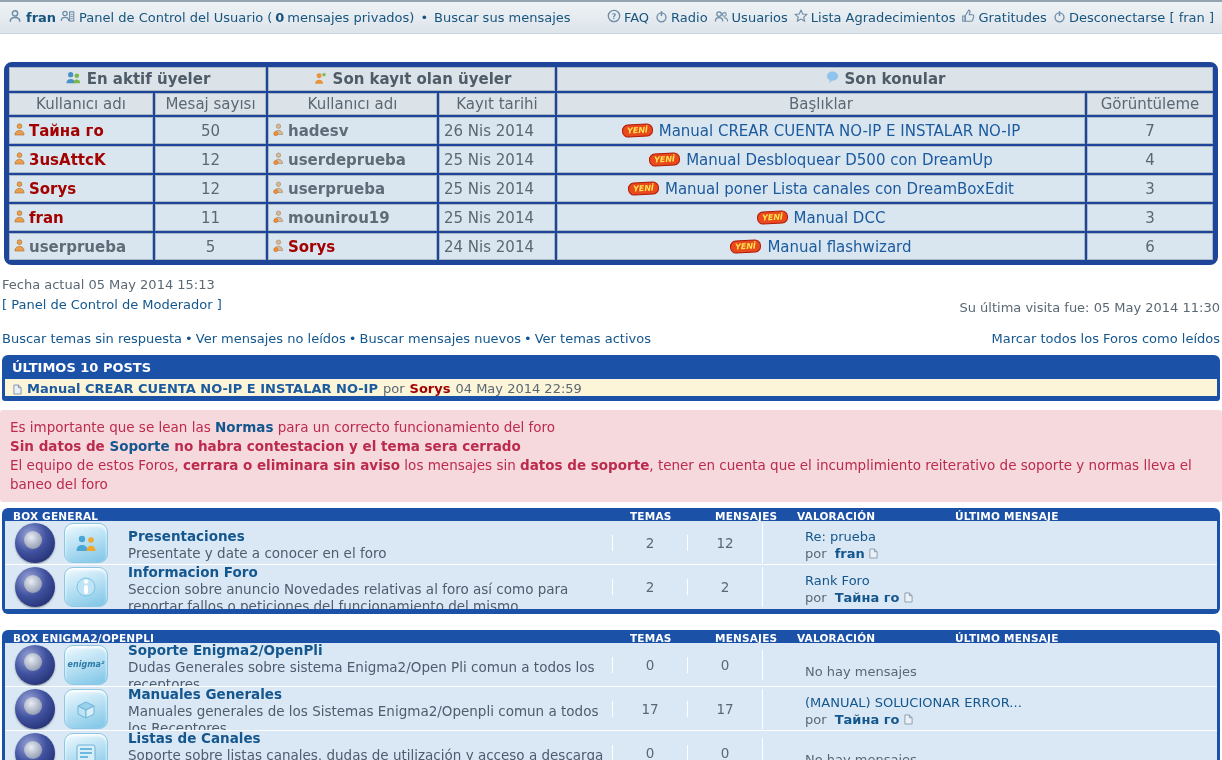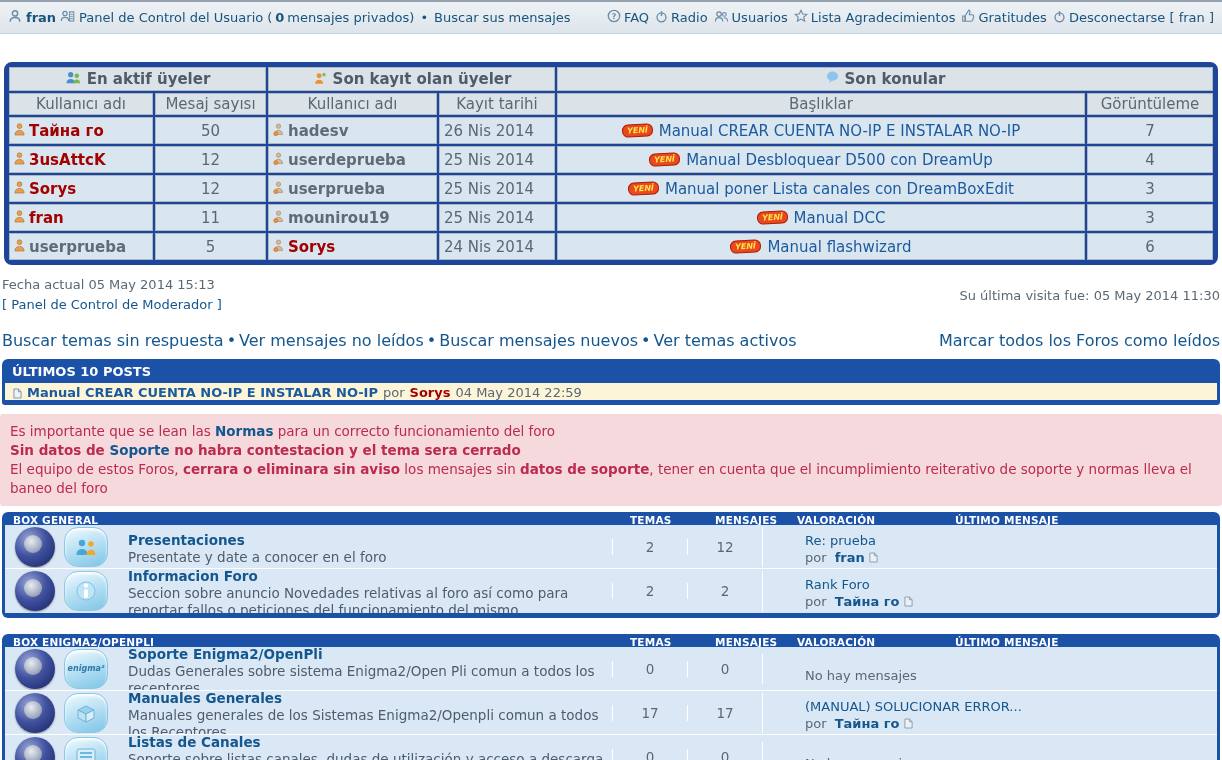--- a/index.html
+++ b/index.html
@@ -35,24 +35,24 @@
   .uname { font-weight:bold; margin-left:4px; }
   [data-color="red"] { color:#A30000; }
   [data-color="gray"] { color:#5F6B76; }
   .topic-cell { justify-content:center; gap:6px; }
   .topic-link { color:#1B5A9E; font-size:15px; }
   .yeni { background:#E8491D; color:#FFE34D; border:1px solid #B21807; border-radius:6px;
     font-size:8px; font-weight:bold; font-style:italic; padding:1px 4px; line-height:9px;
     transform:rotate(-3deg); flex:0 0 auto; }
 
   
-  .meta-row { display:flex; justify-content:space-between; align-items:center;
+  .meta-row { display:flex; justify-content:space-between; align-items:flex-end;
     margin:10px 2px 8px; font-size:13px; }
   .meta-left div { line-height:20px; }
-  .links-row { display:flex; justify-content:space-between; margin:16px 2px 0; font-size:16px; }
+  .links-row { display:flex; justify-content:space-between; margin:16px 2px 0; font-size:13px; }
   .links-row a { color:#14568E; }
   .dot-sep { color:#14568E; padding:0 3px; }
 
   
   .posts-box { margin:9px 2px 0; background:#1B52A8; border-radius:6px 6px 3px 3px;
     padding:0 3px 5px; }
   .posts-header { color:#fff; font-size:13px; font-weight:bold; padding:5px 7px 4px; }
   .posts-row { background:#FCF5D8; height:17px; overflow:hidden; padding:2px 8px 0;
     font-size:13px; white-space:nowrap; display:flex; align-items:flex-start; gap:5px; }
   .post-title { color:#1B5A9E; font-weight:bold; }
@@ -73,21 +73,21 @@
   .sec-col.c3 { left:792px; } .sec-col.c4 { left:950px; }
   .forum-row { background:#D9E8F4; height:44px; overflow:hidden; display:flex;
     align-items:center; border-bottom:1px solid #FFF; }
   .forum-row:last-child { border-bottom:none; }
   .f-icons { flex:0 0 112px; display:flex; align-items:center; gap:9px; padding-left:10px; }
   .orb { width:40px; height:40px; border-radius:50%;
     background:radial-gradient(circle at 35% 30%, #9AA6D8 0%, #40519F 45%, #16225E 100%);
     position:relative; flex:0 0 auto; box-shadow:0 1px 2px rgba(0,0,0,.35); }
   .orb::after { content:""; position:absolute; left:9px; top:8px; width:18px; height:18px;
     border-radius:50%; background:radial-gradient(circle at 40% 35%, #E8ECF4, #9AA4B8 70%, #6A7488); }
-  .cube { width:44px; height:40px; border-radius:14px; border:1px solid #8CC8E4;
+  .cube { width:44px; height:40px; border-radius:9px; border:1px solid #8CC8E4;
     background:linear-gradient(160deg,#F0FAFF 0%,#BCE2F4 45%,#7CC4E6 100%);
     display:flex; align-items:center; justify-content:center; flex:0 0 auto;
     box-shadow:inset 0 2px 3px #fff; overflow:hidden; }
   .f-info { flex:1; padding:4px 8px 0 11px; line-height:17px; overflow:hidden; }
   .f-name { color:#14568E; font-weight:bold; font-size:13.5px; }
   .f-desc { color:#4E5C6E; font-size:13.5px; }
   .f-num { flex:0 0 75px; border-left:1px solid #FFF; display:flex; align-items:center;
     justify-content:center; color:#5A6874; font-size:13.5px; }
   .f-last { flex:0 0 455px; border-left:1px solid #FFF; padding:5px 6px 0 42px;
     font-size:13px; line-height:17px; }

